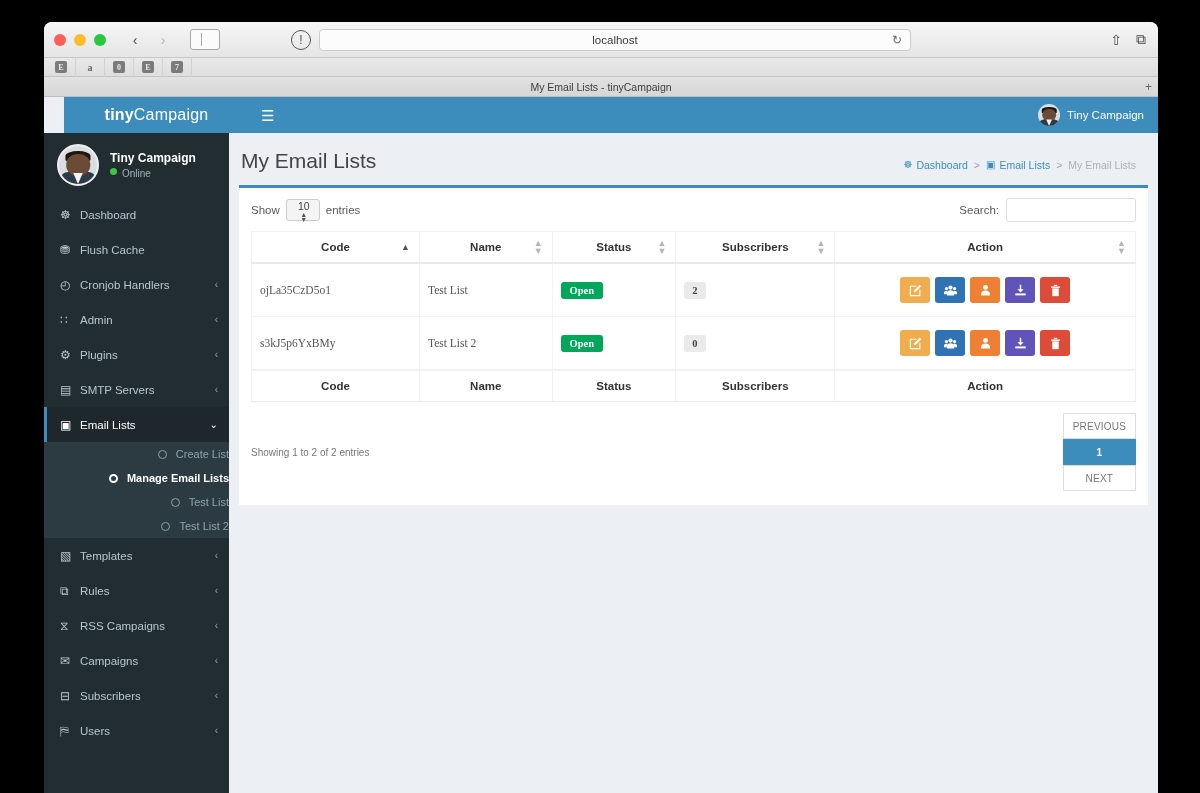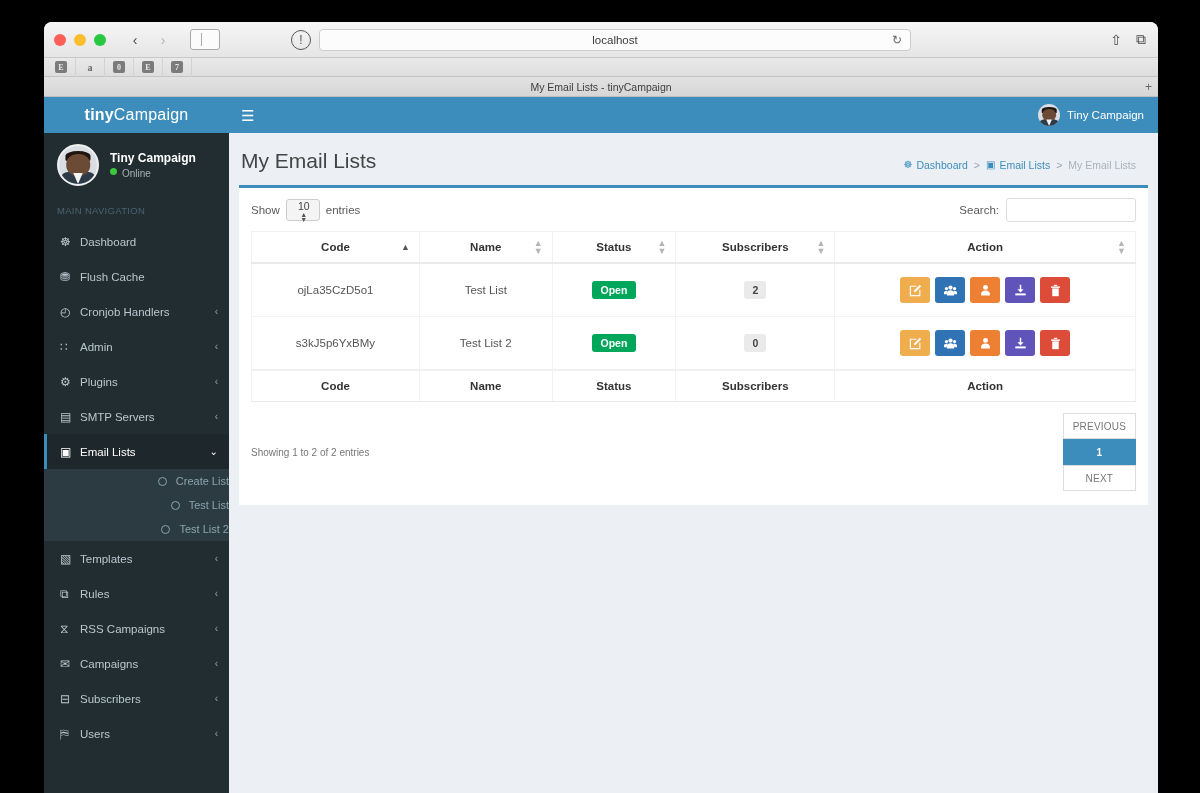--- a/index.html
+++ b/index.html
@@ -126,21 +126,21 @@
 
   
   #app {
     position: relative;
     height: calc(800px - 36px - 19px - 20px);
     background: #ecf0f5;
     display: flex; flex-direction: column;
   }
 
   
-  #navbar { height: 36px; display: flex; background: #3c8dbc; }
+  #navbar { height: 36px; display: flex; background: #3c8dbc; margin-left: 20px; }
   #logo {
     width: 185px; flex: 0 0 185px;
     background: #3c8dbc;
     display: flex; align-items: center; justify-content: center;
     color: #fff; font-size: 16px; letter-spacing: .2px;
   }
   #logo b { font-weight: 700; }
   #logo span.light { font-weight: 400; }
   #navbar-rest {
     flex: 1 1 auto; display: flex; align-items: center;
@@ -287,23 +287,24 @@
     position: relative;
   }
   tfoot th { border-top-width: 2px; border-bottom-width: 1px; }
   .sort-ic {
     position: absolute; right: 9px; top: 50%; transform: translateY(-50%);
     font-size: 9px; color: #b5b5b5; line-height: 8px;
     display: flex; flex-direction: column;
   }
   .sort-ic.active { color: #555; }
   tbody td {
-    padding: 13px 8px; text-align: center;
+    padding: 13px 8px; text-align: left;
     font-size: 11.5px; color: #555;
     border: 1px solid #f2f3f5;
+    font-family: Liberation Serif, serif;
   }
   .col-code  { width: 19%; }
   .col-name  { width: 15%; }
   .col-status{ width: 14%; }
   .col-subs  { width: 18%; }
   .col-action{ width: 34%; margin-top: 13px; }
 
   .badge-open {
     display: inline-block; background: #00a65a; color: #fff;
     font-size: 10.5px; font-weight: bold;
@@ -429,21 +430,20 @@
           </div>
           <div class="meta">
             <div class="uname">Tiny Campaign</div>
             <div class="ustatus">
               <span class="status-dot"></span>
               <span>Online</span>
             </div>
           </div>
         </div>
 
-        <div id="nav-header">MAIN NAVIGATION</div>
 
         <div class="nav-item">
           <span class="ic">☸</span>
           <span class="lbl">Dashboard</span>
         </div>
         <div class="nav-item">
           <span class="ic">⛃</span>
           <span class="lbl">Flush Cache</span>
         </div>
         <div class="nav-item">
@@ -469,20 +469,24 @@
 
         <div class="nav-item active">
           <span class="ic">▣</span>
           <span class="lbl">Email Lists</span>
           <span class="arrow">⌄</span>
         </div>
         <div class="submenu">
           <div class="sub-item">
             <span class="sub-ring"></span>
             <span>Create List</span>
+          </div>
+          <div class="sub-item current">
+            <span class="sub-ring"></span>
+            <span>Manage Email Lists</span>
           </div>
           <div class="sub-item">
             <span class="sub-ring"></span>
             <span>Test List</span>
           </div>
           <div class="sub-item">
             <span class="sub-ring"></span>
             <span>Test List 2</span>
           </div>
         </div>

